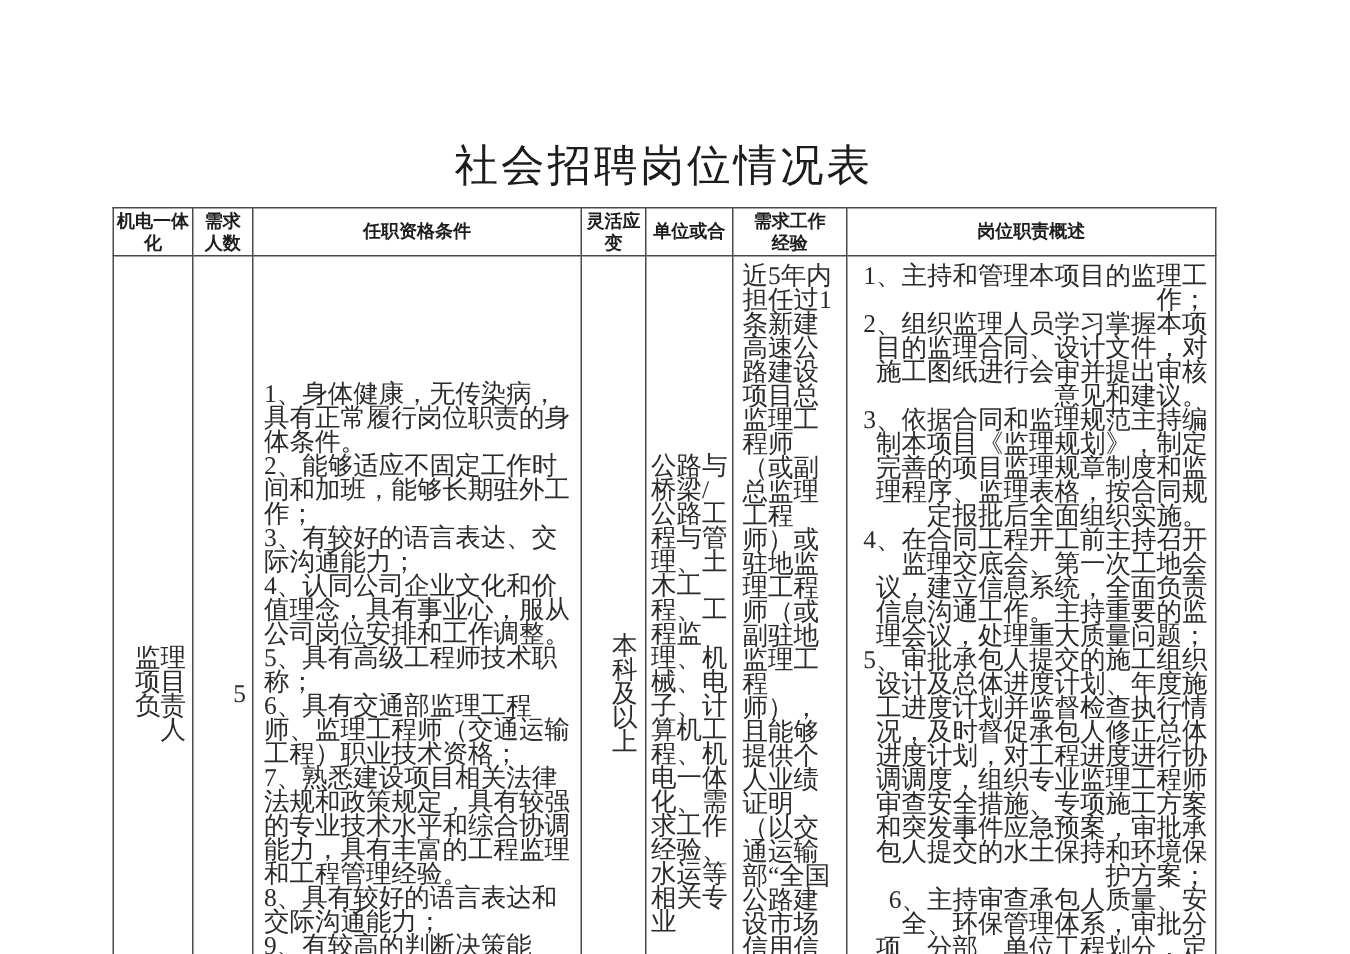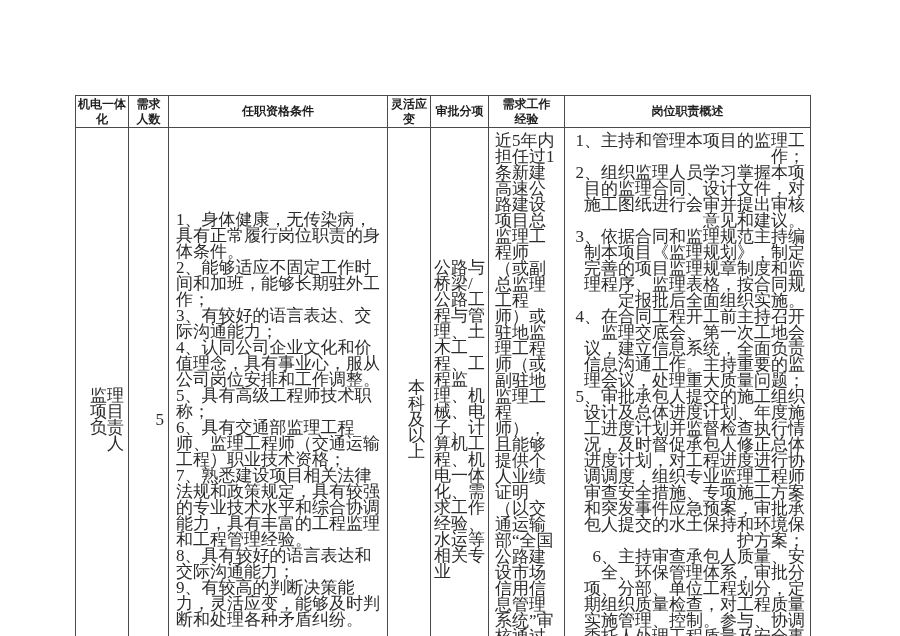--- a/index.html
+++ b/index.html
@@ -64,38 +64,39 @@
   td.cell-qual { padding: 2px 5px 2px 7px; }
   td.cell-major { padding: 2px 3px; }
   td.cell-exp { padding: 5px 5px 2px 6px; }
   td.cell-resp { padding: 5px 5px 2px 6px; text-align: right; }
 </style>
 </head>
 <body>
 
 <div class="page">
 
+  <h1 class="doc-title">社会招聘岗位情况表</h1>
 
   <table class="job-table">
     <colgroup>
       <col style="width:53px">
       <col style="width:40px">
       <col style="width:219px">
       <col style="width:43px">
       <col style="width:58px">
       <col style="width:76px">
       <col style="width:246px">
     </colgroup>
     <thead>
       <tr>
         <th>机电一体化</th>
         <th>需求人数</th>
         <th>任职资格条件</th>
         <th>灵活应变</th>
-        <th>审批分项</th>
+        <th>单位或合</th>
         <th class="th-experience">需求工作经验</th>
         <th>岗位职责概述</th>
       </tr>
     </thead>
     <tbody>
       <tr>
         <td class="c-center">监理项目负责人</td>
         <td class="c-center">5</td>
         <td class="pre cell-qual">1、身体健康，无传染病，具有正常履行岗位职责的身体条件。
 2、能够适应不固定工作时间和加班，能够长期驻外工作；

